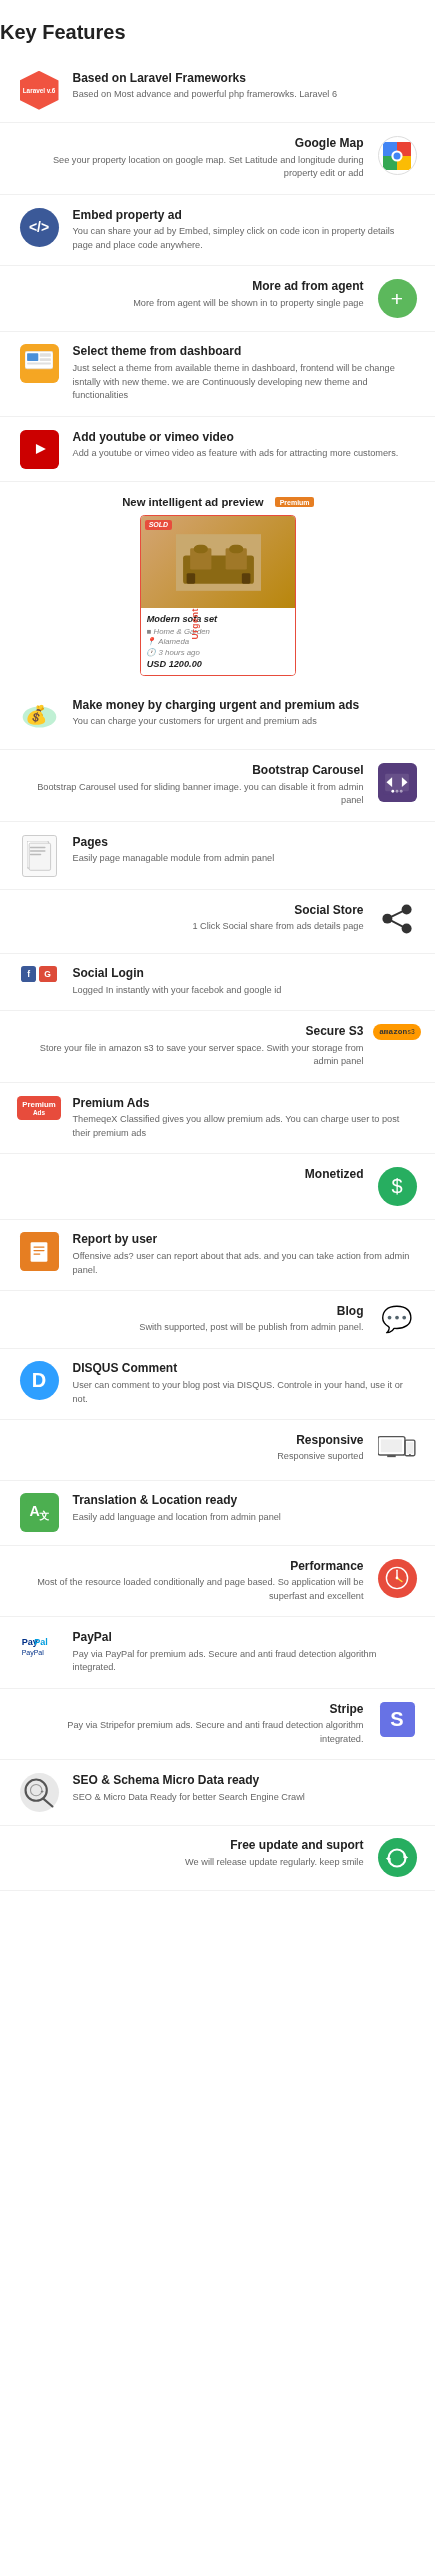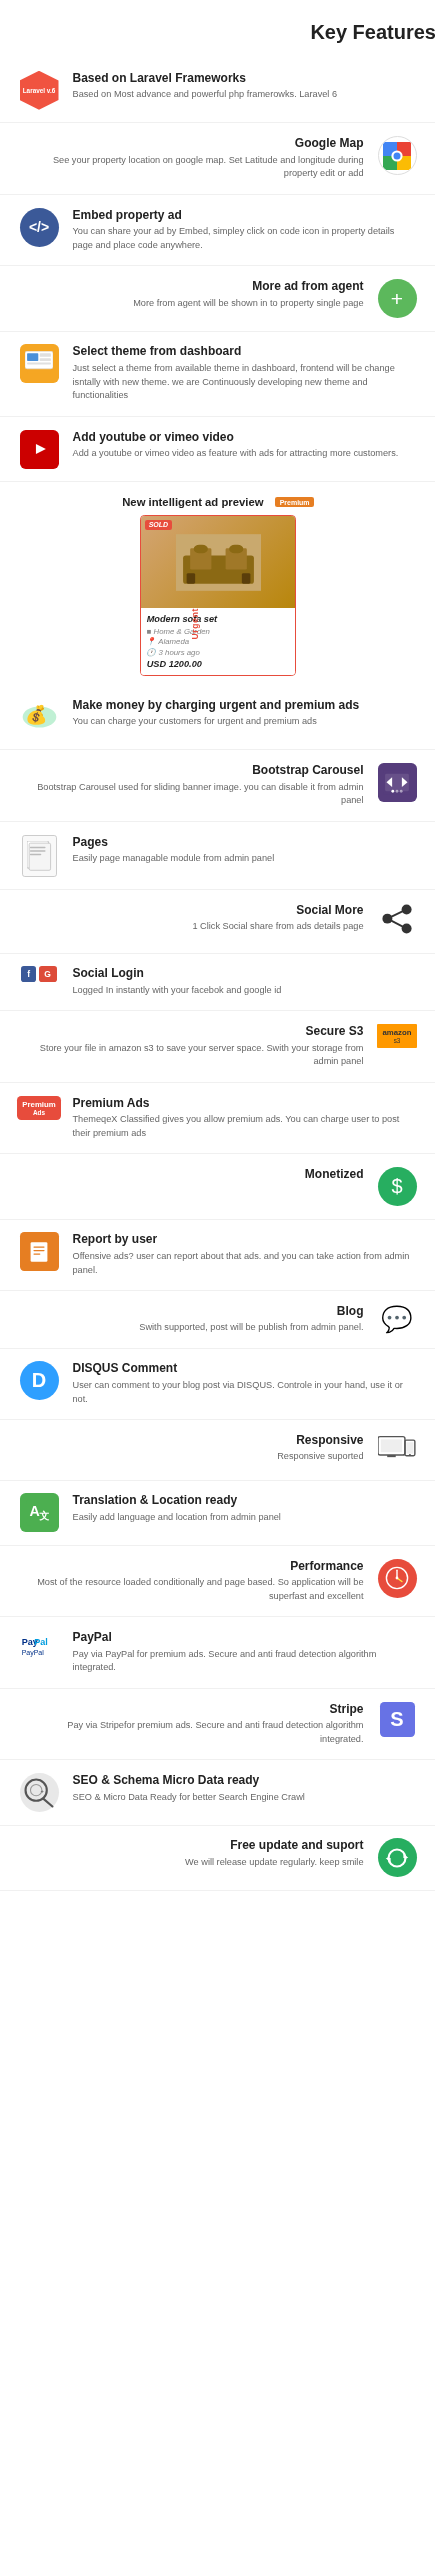--- a/index.html
+++ b/index.html
@@ -4,21 +4,21 @@
   <style>
     * { box-sizing: border-box; margin: 0; padding: 0; }
     body {
       font-family: Arial, sans-serif;
       background: #fff;
       width: 436px;
       margin: 0 auto;
       color: #333;
     }
     .page-title {
-      text-align: right;
+      text-align: left;
       font-size: 20px;
       font-weight: bold;
       padding: 21px 0 14px;
       color: #222;
     }
     .feature {
       display: flex;
       align-items: flex-start;
       padding: 12.7px 14px;
       border-bottom: 0.7px solid #f0f0f0;
@@ -389,41 +389,41 @@
       <svg width="32" height="32" viewBox="0 0 45 45">
         <circle cx="36" cy="9" r="7" fill="#333"></circle>
         <circle cx="9" cy="22" r="7" fill="#333"></circle>
         <circle cx="36" cy="36" r="7" fill="#333"></circle>
         <line x1="36" y1="9" x2="9" y2="22" stroke="#333" stroke-width="2.5"></line>
         <line x1="9" y1="22" x2="36" y2="36" stroke="#333" stroke-width="2.5"></line>
       </svg>
     </div>
   </div>
   <div class="feature-text">
-    <h3>Social More</h3>
+    <h3>Social Store</h3>
     <p>1 Click Social share from ads details page</p>
   </div>
 </div>
 
 <div class="feature">
   <div class="feature-icon">
     <div class="social-login-icons">
       <div class="fb-btn">f</div>
       <div class="g-btn">G</div>
     </div>
   </div>
   <div class="feature-text">
     <h3>Social Login</h3>
     <p>Logged In instantly with your facebok and google id</p>
   </div>
 </div>
 
 <div class="feature reverse">
   <div class="feature-icon">
-    <div style="display:flex;flex-direction:column;align-items:center;background:#f90;border-radius:1px;padding:4.2px 5.7px;">
+    <div style="display:flex;flex-direction:row;align-items:center;background:#f90;border-radius:8px;padding:4.2px 5.7px;font-family:Liberation Mono, monospace;">
       <span style="font-size:7.8px;font-weight:bold;color:#333;">amazon</span>
       <span style="font-size:6.4px;color:#333;">s3</span>
     </div>
   </div>
   <div class="feature-text">
     <h3>Secure S3</h3>
     <p>Store your file in amazon s3 to save your server space. Swith your storage from admin panel</p>
   </div>
 </div>
 

